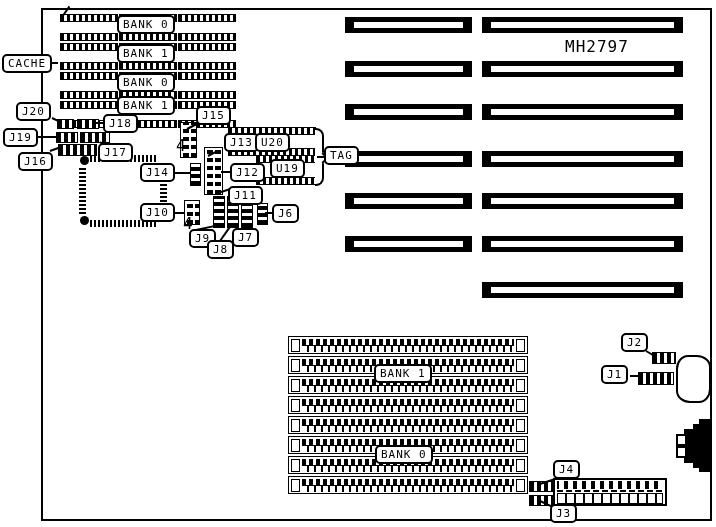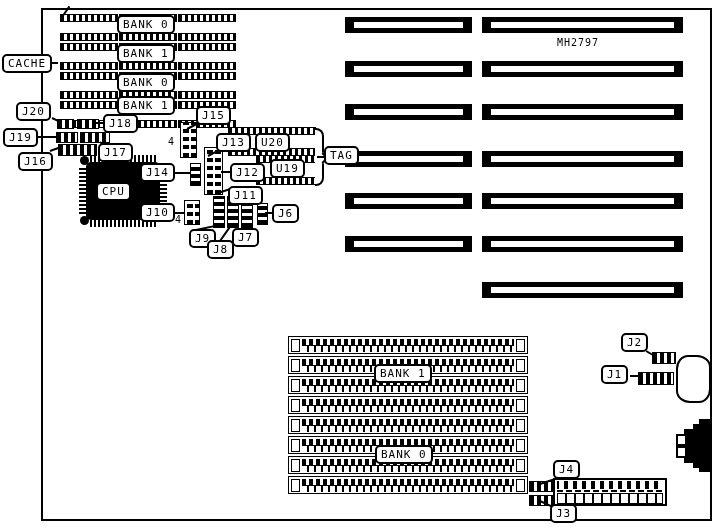--- a/index.html
+++ b/index.html
@@ -4,21 +4,21 @@
 <style>
   html,body{margin:0;padding:0;background:#fff;}
   .screen{position:relative;width:716px;height:527px;background:#fff;overflow:hidden;
           font-family:"DejaVu Sans Mono",monospace;color:#000;}
   .board{position:absolute;left:41px;top:8px;width:667px;height:509px;border:2px solid #000;}
   
   .lbl{position:absolute;background:#fff;border:2px solid #000;border-radius:5px;
        font-size:11px;line-height:13px;letter-spacing:1px;padding:1px 4px;
        white-space:nowrap;z-index:6;text-align:center;}
   .lbl-in{position:static;z-index:1;}
-  .txt{position:absolute;font-size:10px;letter-spacing:1px;z-index:6;white-space:nowrap;}
+  .txt{position:absolute;font-size:16px;letter-spacing:1px;z-index:6;white-space:nowrap;margin-left:8px;}
   
   .tail{position:absolute;height:2px;background:#000;transform-origin:0 50%;z-index:4;}
   
   .dip{position:absolute;border:1px solid #000;background:repeating-linear-gradient(90deg,#000 0 3px,#fff 3px 6px);z-index:2;}
   .dip::after{content:"";position:absolute;left:-1px;right:-1px;top:6px;bottom:6px;background:#fff;border-top:1px solid #000;border-bottom:1px solid #000;}
   
   .hjump{position:absolute;border:1px solid #000;background:repeating-linear-gradient(90deg,#000 0 4px,#fff 4px 7px);z-index:3;}
   .vjump{position:absolute;border:1px solid #000;background:repeating-linear-gradient(0deg,#000 0 4px,#fff 4px 7px);z-index:3;}
   .pinblock{position:absolute;border:1px solid #000;z-index:3;
     background-image:repeating-linear-gradient(90deg,#fff 0 2px,transparent 2px 8px),
@@ -110,28 +110,25 @@
   <div class="lbl" style="left:196px;top:106px">J15</div>
   <div class="txt" style="left:168px;top:136px">4</div>
   <i class="tail" style="left:187px;top:128px;width:11px;transform:rotate(-27deg)"></i>
 
   <div class="pins-h" style="left:90px;top:155px;width:66px;height:7px"></div>
   <div class="pins-h" style="left:90px;top:220px;width:66px;height:7px"></div>
   <div class="pins-v" style="left:79px;top:168px;width:7px;height:46px"></div>
   <div class="pins-v" style="left:160px;top:168px;width:7px;height:46px"></div>
   <div class="dot" style="left:80px;top:156px"></div>
   <div class="dot" style="left:80px;top:216px"></div>
-  <div class="cpu-body" style="left:86px;top:162px;width:74px;height:58px">
-    <span class="lbl lbl-in">CPU</span>
-  </div>
 
   <div class="vjump" style="left:190px;top:163px;width:9px;height:21px"></div>
   <div class="pinblock" style="left:204px;top:147px;width:17px;height:46px"></div>
   <div class="lbl" style="left:140px;top:163px">J14</div>
-  <div class="lbl" style="left:216px;top:133px">J13</div>
+  <div class="lbl" style="left:224px;top:133px">J13</div>
   <div class="lbl" style="left:230px;top:163px">J12</div>
   <div class="lbl" style="left:228px;top:186px">J11</div>
   <i class="tail" style="left:174px;top:172px;width:16px"></i>
   <i class="tail" style="left:208px;top:155px;width:11px;transform:rotate(-28deg)"></i>
   <i class="tail" style="left:221px;top:171px;width:10px"></i>
   <i class="tail" style="left:218px;top:192px;width:13px;transform:rotate(-18deg)"></i>
 
   <div class="dip" style="left:228px;top:127px;width:86px;height:27px"></div>
   <div class="dip" style="left:256px;top:155px;width:58px;height:28px"></div>
   <div class="lbl" style="left:255px;top:133px">U20</div>

